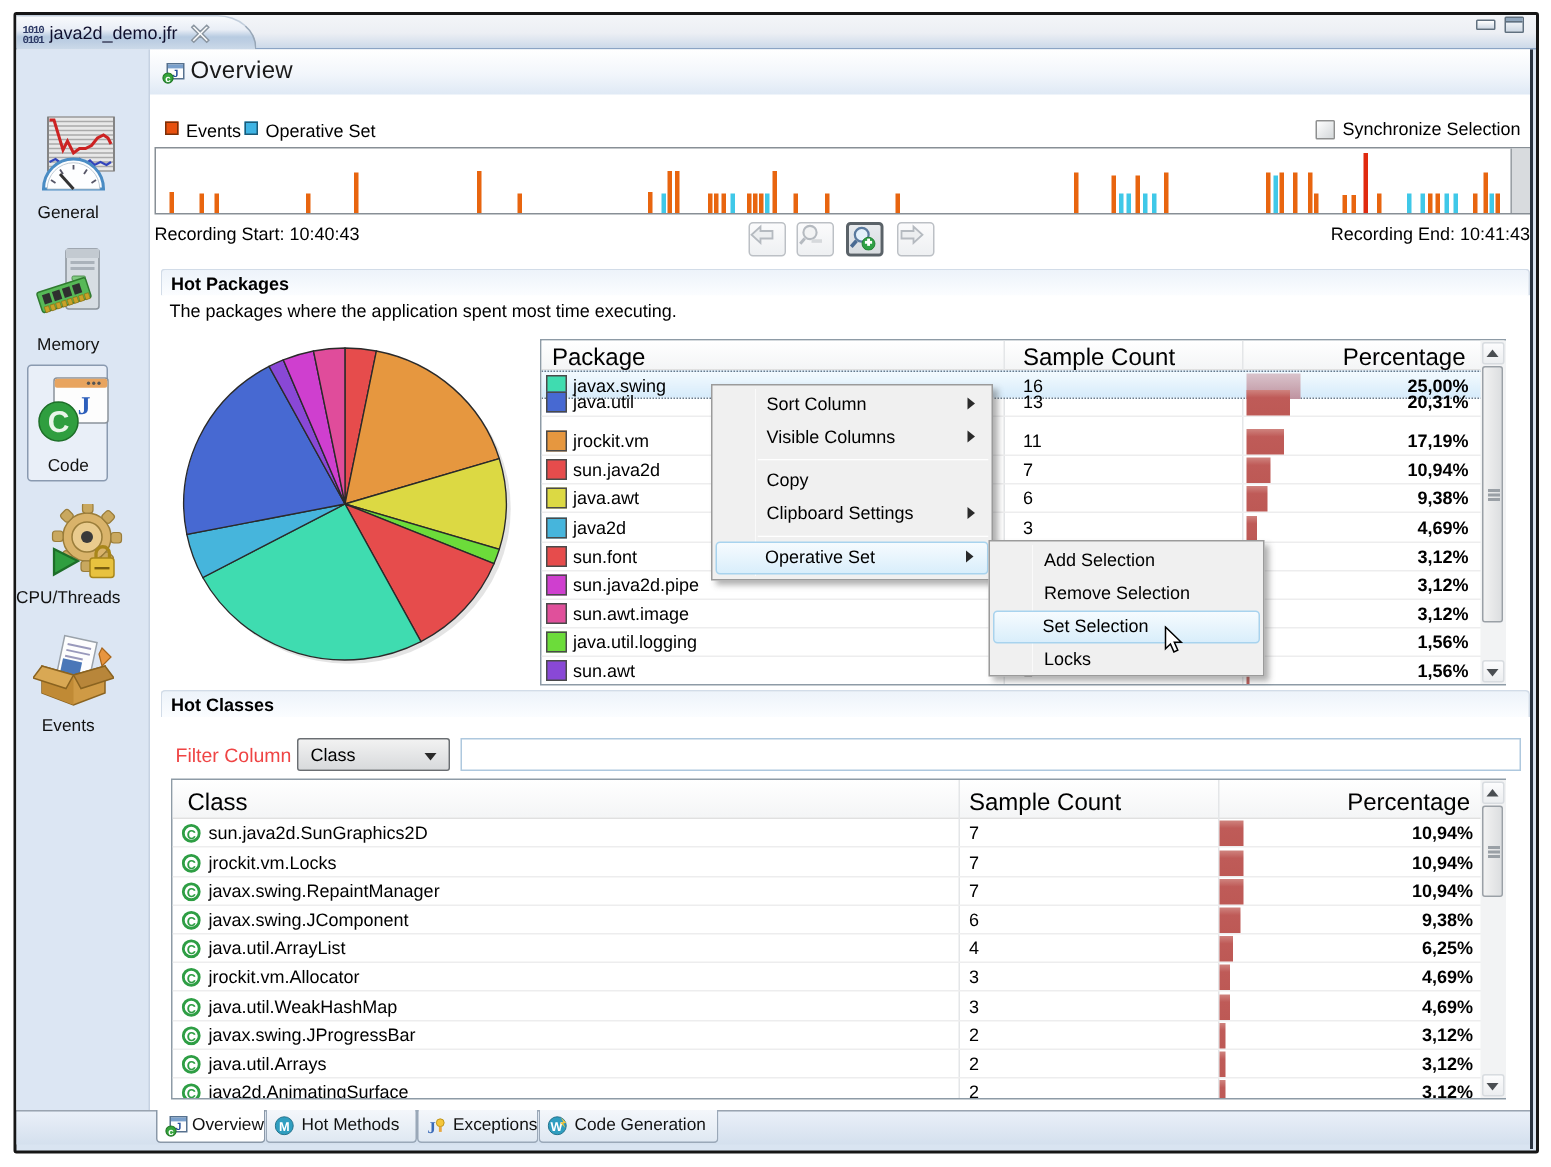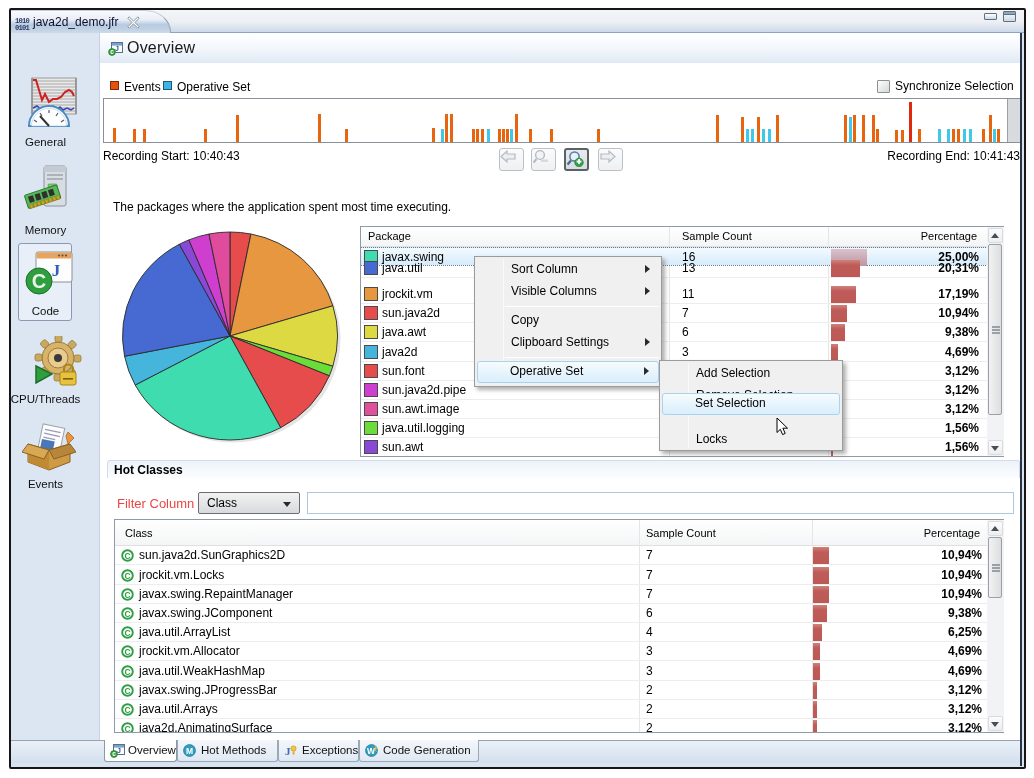--- a/index.html
+++ b/index.html
@@ -19,21 +19,21 @@
 .chart { position:absolute; left:103px; top:98px; width:918px; height:45px; border:1px solid #888f96; background:#fff; }
 .chartgray { position:absolute; left:1007px; top:99px; width:13px; height:43px; background:#d8dbde; border-left:1px solid #9aa0a5; }
 .reclbl { position:absolute; top:149px; font-size:12px; color:#000; }
 .zbtn { position:absolute; top:148px; width:25px; height:23px; border:1px solid #bcc0c5; border-radius:3px; background:linear-gradient(180deg,#fbfbfc,#eef0f2); }
 .zbtn.on { border:2px solid #5a6268; background:linear-gradient(180deg,#e8ebee,#d8dce0); }
 .section { position:absolute; left:107px; width:913px; }
 .sechead { position:absolute; left:0; top:0; width:100%; height:18px; background:linear-gradient(180deg,#edf3fa,#fbfdff); border:1px solid #d2dce8; border-bottom:none; border-radius:3px 3px 0 0; }
 .sechead b { position:absolute; left:6px; top:2px; font-size:12px; color:#000; }
 .secdesc { position:absolute; left:6px; top:21px; font-size:12px; color:#000; }
 .ptable { position:absolute; left:360px; top:226px; width:644px; height:231px; border:1px solid #8e9ba6; background:#fff; overflow:hidden; }
-.thead { position:absolute; left:0; top:0; width:100%; height:20px; background:linear-gradient(180deg,#ffffff,#f4f5f6); border-bottom:1px solid #e0e0e0; font-size:11px; color:#000; }
+.thead { position:absolute; left:0; top:0; width:100%; height:20px; background:linear-gradient(180deg,#ffffff,#f4f5f6); border-bottom:1px solid #e0e0e0; font-size:16px; color:#000; }
 .prow { position:absolute; left:0; width:627px; font-size:12px; color:#000; border-bottom:1px solid #ededee; }
 .prow.sel { background:linear-gradient(180deg,#f3fafe,#d6ebfb); border-top:1px dotted #6a7a8a; border-bottom:1px dotted #6a7a8a; }
 .csq { position:absolute; left:3px; top:2px; width:14px; height:14px; border:1px solid #4a4a4a; }
 .pname { position:absolute; left:21px; top:2px; }
 .pcnt { position:absolute; left:321px; top:2px; }
 .pbar { position:absolute; left:470px; top:1px; height:17px; }
 .ppct { position:absolute; right:9px; top:2px; font-weight:bold; }
 .vline { position:absolute; top:0; width:1px; height:100%; background:#e4e6e8; }
 .sb { position:absolute; width:17px; background:#f2f3f4; }
 .sbbtn { position:absolute; left:0.5px; width:15px; height:15px; background:linear-gradient(180deg,#fcfcfd,#eceef0); border:1px solid #d8dce0; border-radius:2px; }
@@ -280,20 +280,23 @@
       <circle cx="8.5" cy="6.5" r="4.6" fill="#e4f0fa" stroke="#5a7a9e" stroke-width="1.5"></circle>
       <circle cx="13" cy="12.5" r="4.3" fill="#2fa045" stroke="#1a7a2a" stroke-width="0.6"></circle>
       <rect x="10.6" y="10.6" width="4.8" height="1.9" fill="#fff"></rect>
       <rect x="12.1" y="9.1" width="1.9" height="4.8" fill="#fff"></rect>
     </svg></div>
 <div class="zbtn" style="left:598px"><svg width="17" height="15" viewBox="0 0 17 15">
       <path d="M10,2 L10,5 L2,5 L2,10 L10,10 L10,13 L16,7.5 Z" fill="#eceef0" stroke="#b5bac0" stroke-width="1.2"></path>
     </svg></div>
 
 <div class="section" style="top:179px;height:283px">
+<div class="sechead">
+      <b>Hot Packages</b>
+    </div>
 <div class="secdesc">The packages where the application spent most time executing.</div>
 </div>
 <svg width="224" height="218" style="position:absolute;left:119px;top:228px">
     <ellipse cx="113.5" cy="111" rx="108" ry="103.5" fill="rgba(130,130,130,0.22)"></ellipse>
     <path d="M111.0,108.0 L111.00,4.00 A107.5,104 0 0 1 131.94,5.99 Z" fill="#e64c4c" stroke="#2a2a2a" stroke-width="0.9"></path>
     <path d="M111.0,108.0 L131.94,5.99 A107.5,104 0 0 1 213.87,77.79 Z" fill="#e6973f" stroke="#2a2a2a" stroke-width="0.9"></path>
     <path d="M111.0,108.0 L213.87,77.79 A107.5,104 0 0 1 213.87,138.21 Z" fill="#dcd943" stroke="#2a2a2a" stroke-width="0.9"></path>
     <path d="M111.0,108.0 L213.87,138.21 A107.5,104 0 0 1 210.32,147.80 Z" fill="#6cdc3a" stroke="#2a2a2a" stroke-width="0.9"></path>
     <path d="M111.0,108.0 L210.32,147.80 A107.5,104 0 0 1 161.66,199.73 Z" fill="#e64c4c" stroke="#2a2a2a" stroke-width="0.9"></path>
     <path d="M111.0,108.0 L161.66,199.73 A107.5,104 0 0 1 16.19,157.01 Z" fill="#3fdcb0" stroke="#2a2a2a" stroke-width="0.9"></path>
@@ -597,21 +600,21 @@
     </div>
 </div>
 <div class="menu" style="left:659px;top:360px;width:184px;height:91px">
  <div class="gut"></div>
  <div class="mitem" style="top:2px">
       <span>Add Selection</span>
     </div>
  <div class="mitem" style="top:24px">
       <span>Remove Selection</span>
     </div>
- <div class="mitem hl" style="top:32px">
+ <div class="mitem hl" style="top:46px">
       <span style="left:32px;top:2px">Set Selection</span>
     </div>
  <div class="mitem" style="top:68px">
       <span>Locks</span>
     </div>
 </div>
 <svg width="13" height="19" viewBox="0 0 13 19" style="position:absolute;left:776px;top:417px;z-index:60">
 <polygon points="1,1 1,15.5 4.3,12.3 6.6,17.6 9.2,16.4 6.9,11.2 11.5,11.2" fill="#fff" stroke="#000" stroke-width="1"></polygon>
 </svg>
 </body></html>

